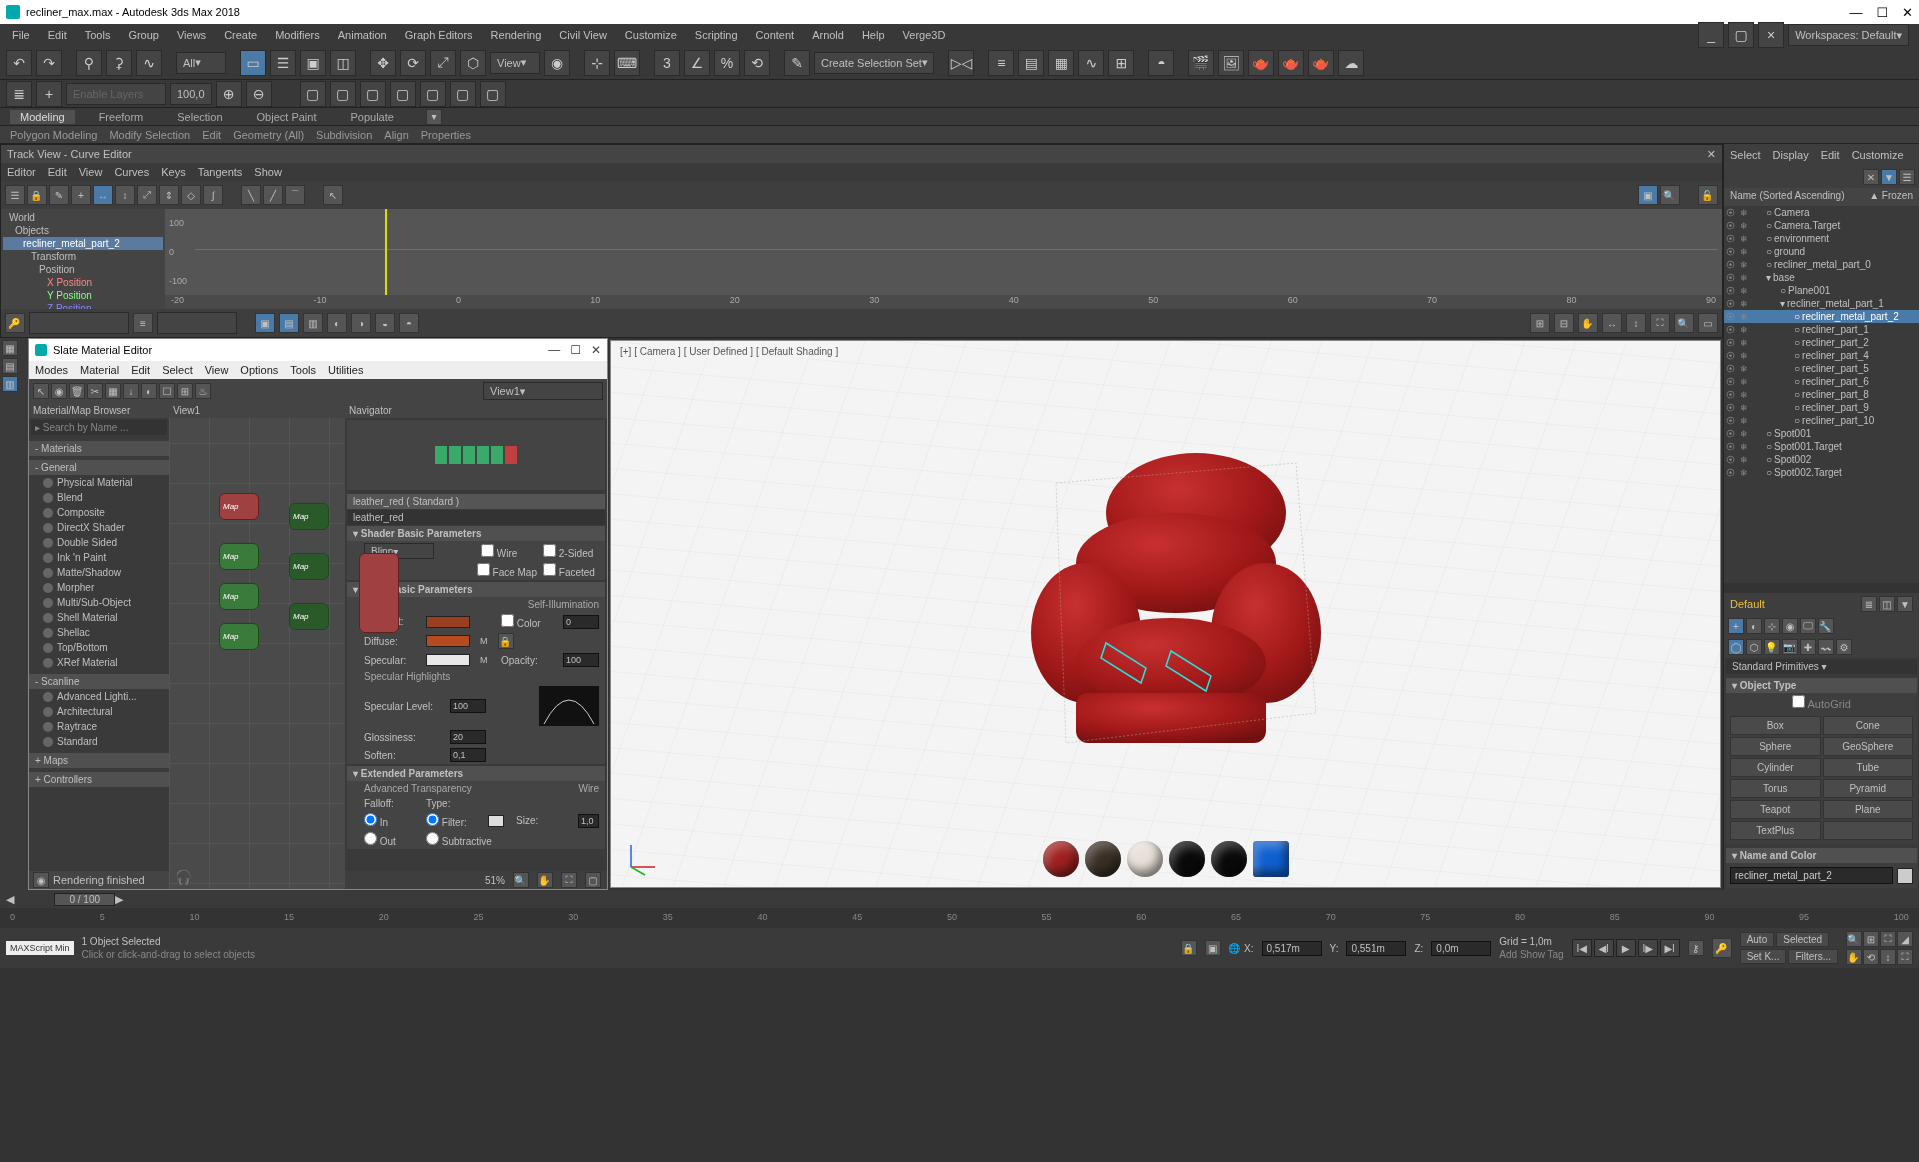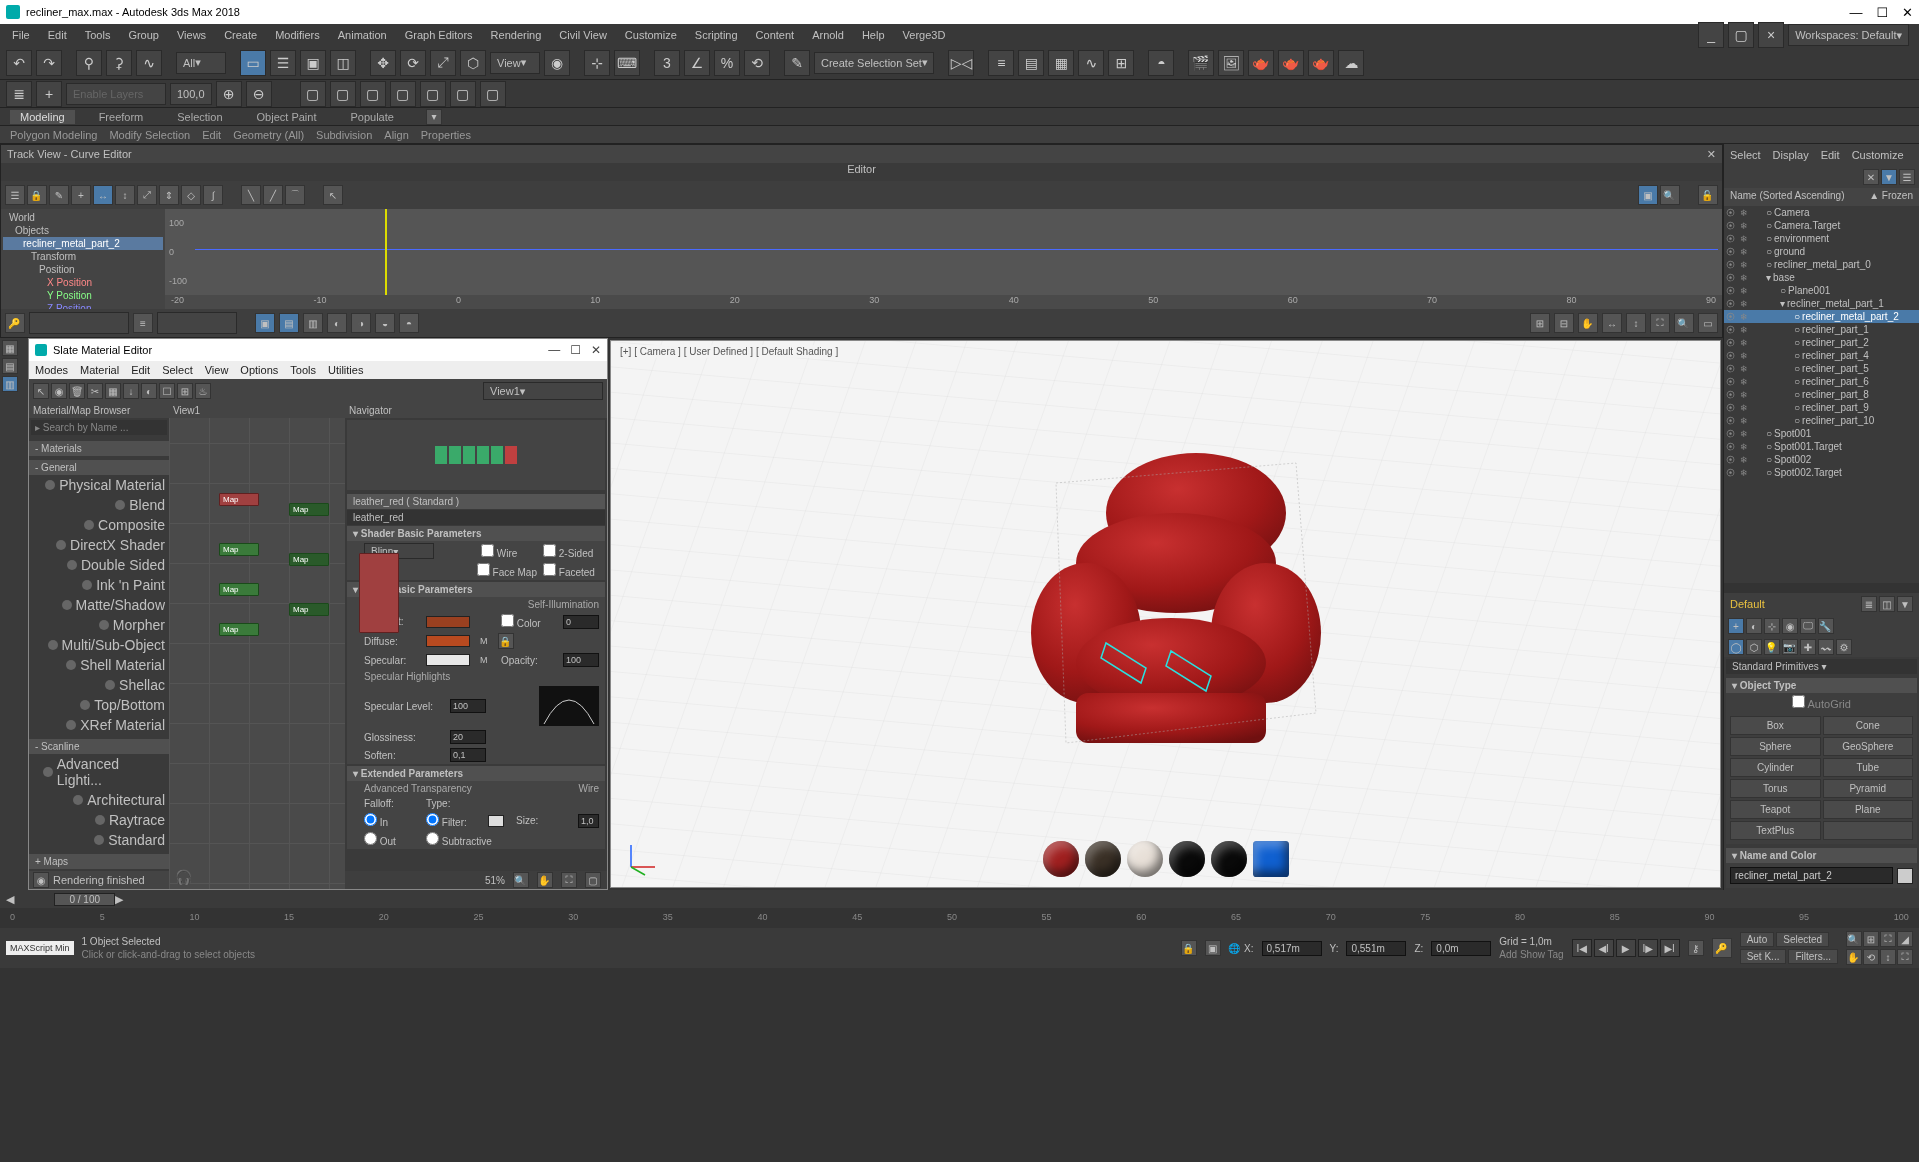--- a/index.html
+++ b/index.html
@@ -22,21 +22,21 @@
 .ribbon-tab.active { background: #505050; color: #ddd; }
 .ribbon-sub { background: #3e3e3e; height: 18px; display: flex; align-items: center; padding: 0 10px; gap: 12px; font-size: 11px; color: #999; border-bottom: 1px solid #222; }
 
 .content-row { display: flex; height: 746px; }
 .left-col { flex: 1; display: flex; flex-direction: column; min-width: 0; }
 .right-panel { width: 196px; background: #3a3a3a; border-left: 1px solid #222; display: flex; flex-direction: column; }
 
 
 .trackview { background: #3a3a3a; border: 1px solid #222; display: flex; flex-direction: column; }
 .tv-title { background: #444; height: 18px; display: flex; align-items: center; padding: 0 6px; justify-content: space-between; }
-.tv-menu { background: #3a3a3a; height: 18px; display: flex; align-items: center; padding: 0 6px; gap: 12px; flex-direction: column; }
+.tv-menu { background: #3a3a3a; height: 18px; display: flex; align-items: center; padding: 0 6px; gap: 12px; }
 .tv-toolbar { background: #3e3e3e; height: 28px; display: flex; align-items: center; padding: 2px 4px; gap: 2px; }
 .tv-body { display: flex; height: 100px; }
 .tv-tree { width: 164px; background: #444; overflow: hidden; font-size: 10px; padding: 2px; }
 .tv-tree-item { padding: 1px 0 1px 6px; white-space: nowrap; }
 .tv-tree-item.sel { background: #5a7aa0; color: #fff; }
 .tv-graph { flex: 1; background: #555; position: relative; }
 .tv-graph .timeline { position: absolute; bottom: 0; left: 0; right: 0; height: 14px; background: #4a4a4a; display: flex; justify-content: space-between; padding: 0 6px; font-size: 9px; color: #aaa; }
 .tv-graph .cursor-line { position: absolute; top: 0; bottom: 14px; width: 2px; background: #dd0; left: 220px; }
 .tv-graph .yaxis { position: absolute; left: 0; top: 0; bottom: 14px; width: 28px; display: flex; flex-direction: column; justify-content: space-around; font-size: 9px; color: #aaa; padding-left: 4px; }
 .tv-graph .blue-line { position: absolute; left: 30px; right: 4px; height: 1px; background: #4a6aff; top: 40px; }
@@ -47,24 +47,24 @@
 .slate-title { background: #fff; color: #000; height: 22px; display: flex; align-items: center; padding: 0 6px; gap: 6px; justify-content: space-between; }
 .slate-title .winbtns { display: flex; gap: 10px; font-size: 12px; color: #444; }
 .slate-menu { background: #eee; color: #222; height: 18px; display: flex; align-items: center; padding: 0 6px; gap: 12px; font-size: 11px; }
 .slate-tb { background: #444; height: 24px; display: flex; align-items: center; padding: 2px 4px; gap: 2px; }
 .slate-body { display: flex; flex: 1; min-height: 0; }
 .mat-browser { width: 140px; background: #3a3a3a; display: flex; flex-direction: column; }
 .mb-header { background: #444; padding: 2px 4px; font-size: 10px; }
 .mb-search { background: #333; margin: 2px; padding: 2px 4px; font-size: 10px; color: #888; }
 .mb-group { background: #505050; padding: 2px 6px; font-size: 10px; margin-top: 4px; }
 .mb-list { overflow: auto; flex: 1; }
-.mb-item { padding: 2px 4px 2px 14px; font-size: 14px; display: flex; align-items: center; gap: 4px; justify-content: flex-end; }
+.mb-item { padding: 2px 4px 2px 14px; font-size: 10px; display: flex; align-items: center; gap: 4px; }
 .mb-item .sw { width: 10px; height: 10px; background: #666; border-radius: 50%; }
 .node-canvas { flex: 1; background: #4a4a4a; position: relative; background-image: linear-gradient(#555 1px, transparent 1px), linear-gradient(90deg, #555 1px, transparent 1px); background-size: 40px 40px; }
-.node { position: absolute; background: #3a7a3a; border: 1px solid #1a4a1a; font-size: 8px; color: #fff; padding: 1px 3px; border-radius: 1px; min-width: 40px; }
+.node { position: absolute; background: #3a7a3a; border: 1px solid #1a4a1a; font-size: 8px; color: #fff; padding: 8px 3px; border-radius: 6px; min-width: 40px; font-style: italic; }
 .node.red { background: #a04040; border-color: #602020; }
 .node.dark { background: #2a5a2a; }
 .slate-right { width: 262px; background: #3a3a3a; display: flex; flex-direction: column; }
 .navigator { height: 70px; background: #444; margin: 2px; position: relative; }
 .nav-thumbs { position: absolute; left: 50%; top: 50%; transform: translate(-50%,-50%); display: flex; gap: 2px; }
 .nav-thumb { width: 12px; height: 18px; background: #3aaa6a; }
 .nav-thumb.r { background: #c04040; }
 .param-panel { flex: 1; overflow: auto; padding: 2px; }
 .param-header { background: #555; padding: 2px 6px; font-size: 10px; margin-bottom: 1px; }
 .param-rollout { background: #444; margin-bottom: 2px; }

